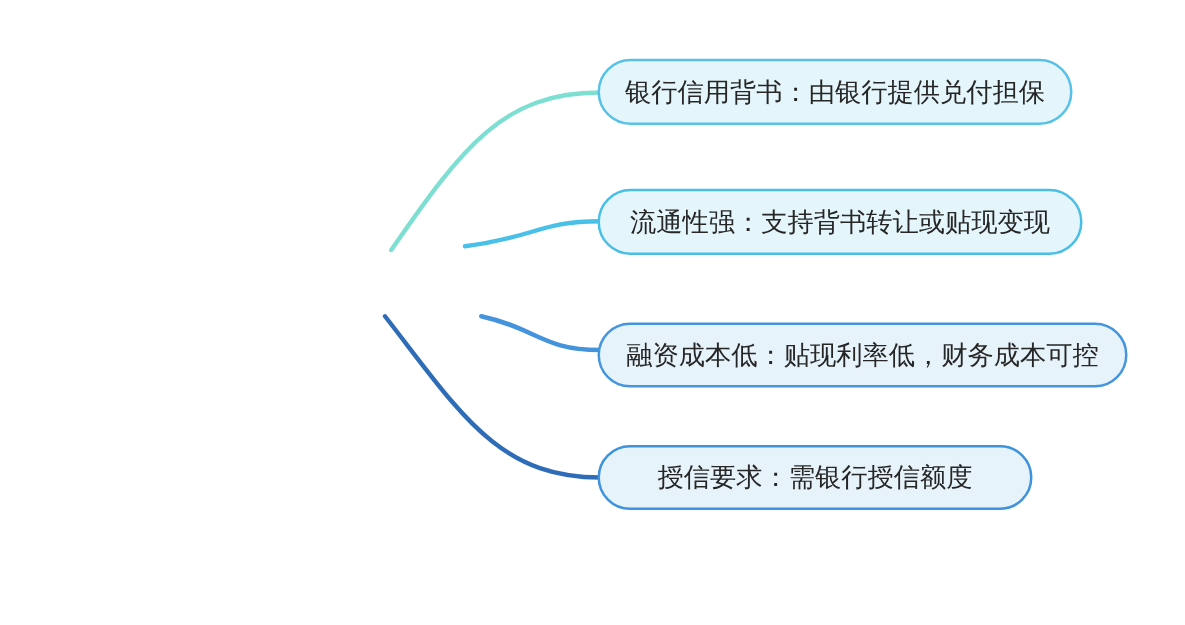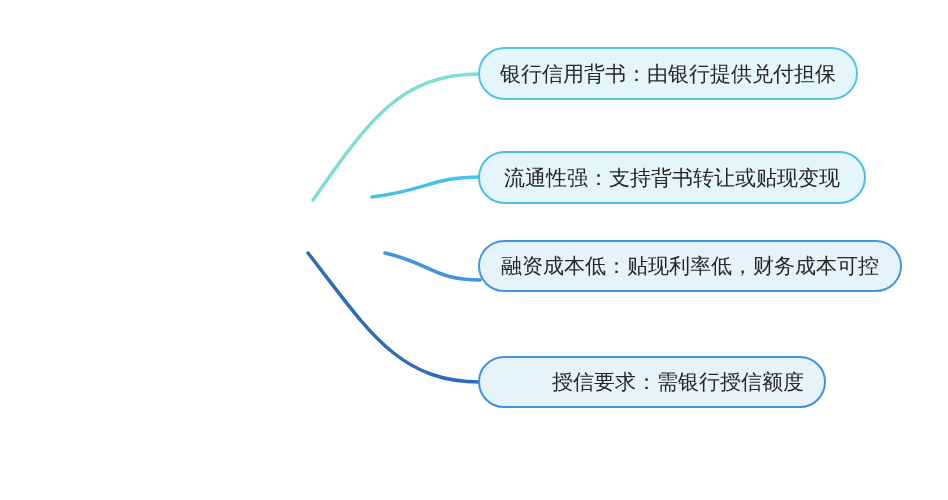--- a/index.html
+++ b/index.html
@@ -15,22 +15,22 @@
     border-radius:14px;border:2px solid transparent;box-sizing:border-box;
     font-size:25px;font-weight:bold;letter-spacing:1px;white-space:nowrap;
   }
   .pill{
     position:absolute;height:53px;display:flex;align-items:center;justify-content:center;
     border-radius:27px;border:2.5px solid;box-sizing:border-box;
     font-size:21px;color:#262626;white-space:nowrap;padding:0 20px;
   }
   .pill-1{left:478px;top:47px;width:380px;}
   .pill-2{left:478px;top:151px;width:388px;}
-  .pill-3{left:478px;top:240px;width:424px;height:52px;}
-  .pill-4{left:478px;top:356px;width:348px;height:52px;justify-content:flex-end;}
+  .pill-3{left:478px;top:258px;width:424px;height:52px;}
+  .pill-4{left:478px;top:356px;width:348px;height:52px;}
   .node-label{pointer-events:none;}
 </style>
 </head>
 <body>
 
 <div class="canvas">
 
   <svg class="edge-layer" width="948" height="500" viewBox="0 0 948 500" xmlns="http://www.w3.org/2000/svg">
     <path class="edge" d="M 313 200 C 370 118, 402 74, 480 74" stroke="#7ddfd2"></path>
     <path class="edge" d="M 372 197 C 428 190, 432 177, 480 177" stroke="#49c0e8"></path>

